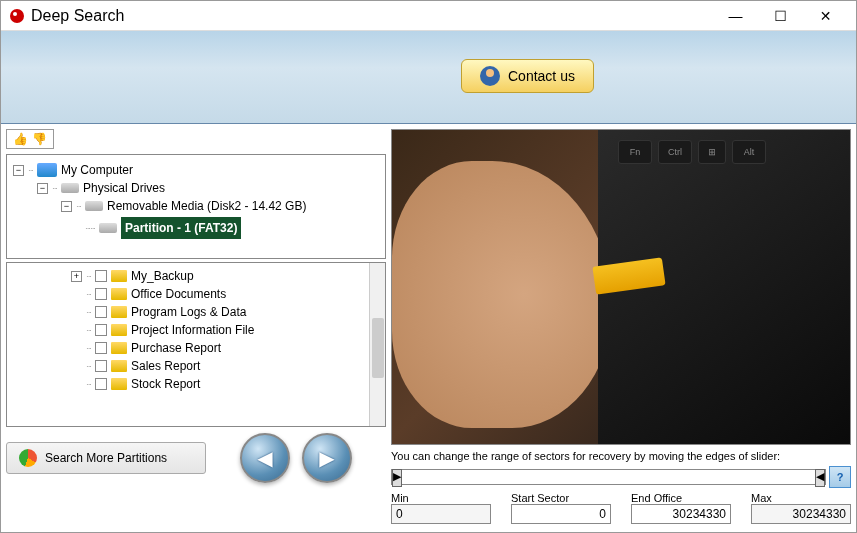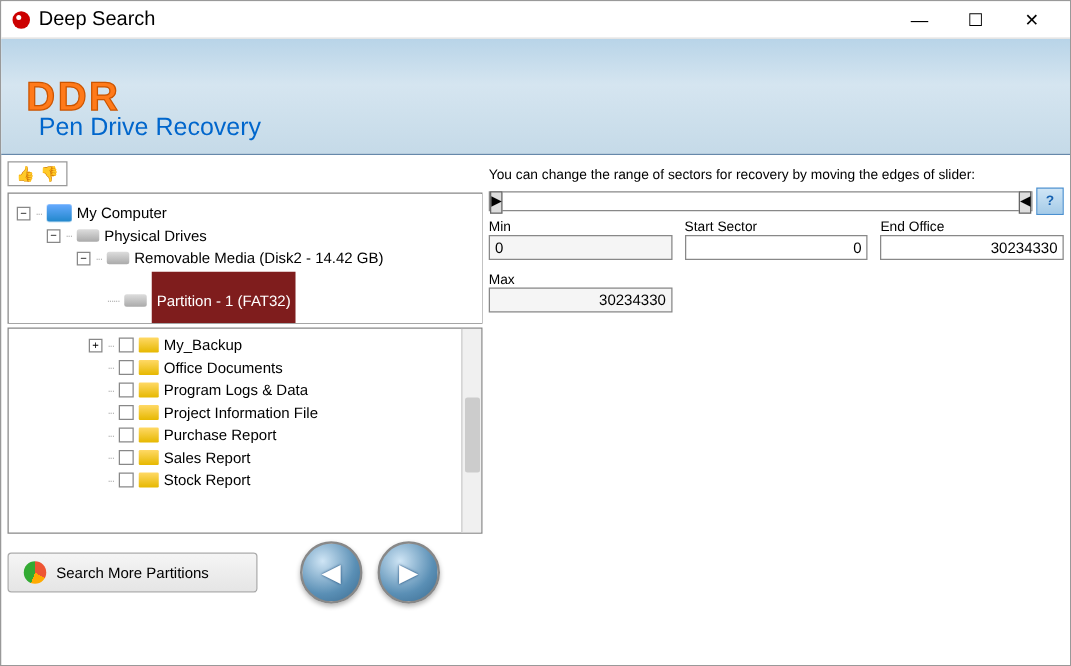--- a/index.html
+++ b/index.html
@@ -42,21 +42,21 @@
 .tree-indent-3 { padding-left: 72px; }
 
 .expander { width: 11px; height: 11px; border: 1px solid #888; display: inline-flex; align-items: center; justify-content: center; font-size: 9px; line-height: 1; background: #fff; }
 .dots { color: #999; font-size: 8px; letter-spacing: -1px; }
 
 .icon-computer { width: 20px; height: 14px; background: linear-gradient(#6af, #28c); border-radius: 2px; position: relative; }
 .icon-drive { width: 18px; height: 10px; background: linear-gradient(#ddd, #aaa); border-radius: 2px; }
 .icon-folder { width: 16px; height: 12px; background: linear-gradient(#ffd966, #e6b800); border-radius: 1px; position: relative; }
 .checkbox-sm { width: 12px; height: 12px; border: 1px solid #888; background: #fff; }
 
-.selected-node { background: #7f1d1d; color: #fff; padding: 16px 4px; }
+.selected-node { background: #14532d; color: #fff; padding: 4px 4px; font-weight: bold; }
 
 .scrollbar-v { position: absolute; right: 0; top: 0; bottom: 0; width: 16px; background: #f0f0f0; border-left: 1px solid #ccc; }
 .scroll-thumb { position: absolute; width: 12px; left: 2px; background: #ccc; border-radius: 2px; }
 
 
 .action-row { display: flex; align-items: center; gap: 4px; margin-top: 3px; }
 .action-btn { background: linear-gradient(#f5f5f5, #e5e5e5); border: 1px solid #aaa; border-radius: 3px; padding: 6px 12px; font-size: 12px; display: flex; align-items: center; gap: 8px; cursor: pointer; width: 200px; }
 .pie-icon { width: 18px; height: 18px; border-radius: 50%; background: conic-gradient(#e53 0 120deg, #fa0 120deg 200deg, #3a3 200deg 360deg); }
 .log-icon { width: 18px; height: 18px; background: linear-gradient(#ffe, #ffc); border: 1px solid #cc9; position: relative; }
 .log-icon::after { content: "↓"; position: absolute; color: #3a3; font-weight: bold; left: 3px; top: 0; font-size: 14px; }
@@ -72,21 +72,21 @@
 .usb-stick { position: absolute; left: 44%; top: 42%; width: 70px; height: 28px; background: linear-gradient(#f5c020, #e5a000); border-radius: 3px; transform: rotate(-8deg); }
 .hand { position: absolute; left: 0; top: 10%; width: 48%; height: 85%; background: radial-gradient(ellipse at 60% 50%, #d4a580, #b8845a); border-radius: 40% 60% 50% 40%; }
 
 
 .sector-area { margin-top: 5px; font-size: 11px; }
 .sector-slider-row { display: flex; align-items: center; gap: 3px; margin: 4px 0; }
 .slider-track { flex: 1; height: 16px; border: 1px solid #888; background: #fff; position: relative; }
 .slider-handle { position: absolute; top: -1px; width: 10px; height: 18px; background: #ddd; border: 1px solid #666; }
 .help-btn { width: 22px; height: 22px; border: 1px solid #4a90d0; background: linear-gradient(#cfe5f5, #a5cbe8); color: #1560b0; font-weight: bold; display: flex; align-items: center; justify-content: center; cursor: pointer; }
 
-.sector-grid { display: grid; grid-template-columns: repeat(3, 1fr); gap: 10px; }
+.sector-grid { display: grid; grid-template-columns: repeat(4, 1fr); gap: 20px; }
 .sector-col label { display: block; font-size: 11px; }
 .sector-input { width: 100%; border: 1px solid #888; padding: 2px 4px; font-size: 12px; background: #fff; }
 .sector-input[readonly] { background: #f5f5f5; }
 .ta-right { text-align: right; }
 </style>
 </head>
 <body>
 
 <div class="titlebar">
   <svg class="titlebar-icon" viewBox="0 0 16 16">
@@ -95,23 +95,23 @@
     </svg>
   <span class="titlebar-text">Deep Search</span>
   <div class="win-controls">
     <div class="win-btn">—</div>
     <div class="win-btn">☐</div>
     <div class="win-btn">✕</div>
   </div>
 </div>
 
 <div class="header-banner">
-  <div>
-    <div class="logo-ddr">DDR</div>
-    <div class="logo-sub">Pen Drive Recovery</div>
+  <div class="contact-btn">
+    <span class="contact-icon"></span>
+    <span>Contact us</span>
   </div>
 </div>
 
 <div class="main-area">
   <div class="left-panel">
 
     <div class="review-badge">
       <span class="thumb">👍</span>
       <span class="thumb">👎</span>
     </div>
@@ -212,20 +212,30 @@
           </div>
         <div class="circle-btn">
             <span class="arrow">▶</span>
           </div>
       </div>
     </div>
 
   </div>
 
   <div class="right-panel">
+    <div class="preview-img">
+      <div class="hand"></div>
+      <div class="laptop">
+        <div class="key" style="top:10px;left:20px;width:34px;height:24px">Fn</div>
+        <div class="key" style="top:10px;left:60px;width:34px;height:24px">Ctrl</div>
+        <div class="key" style="top:10px;left:100px;width:28px;height:24px">⊞</div>
+        <div class="key" style="top:10px;left:134px;width:34px;height:24px">Alt</div>
+      </div>
+      <div class="usb-stick"></div>
+    </div>
 
     <div class="sector-area">
       <div>You can change the range of sectors for recovery by moving the edges of slider:</div>
       <div class="sector-slider-row">
         <div class="slider-track">
           <div class="slider-handle" style="left:0">▶</div>
           <div class="slider-handle" style="right:0">◀</div>
         </div>
         <div class="help-btn">?</div>
       </div>

